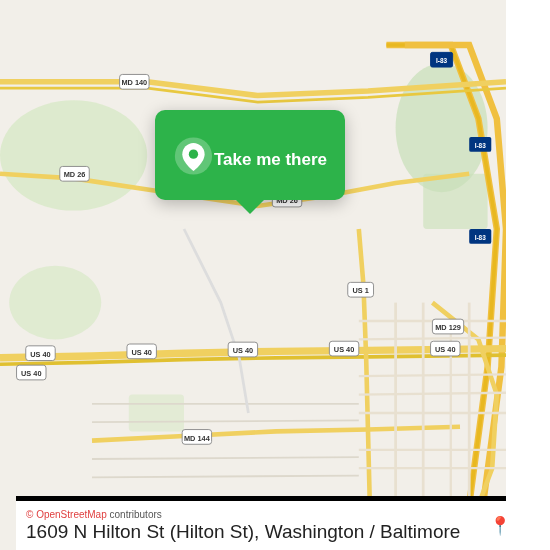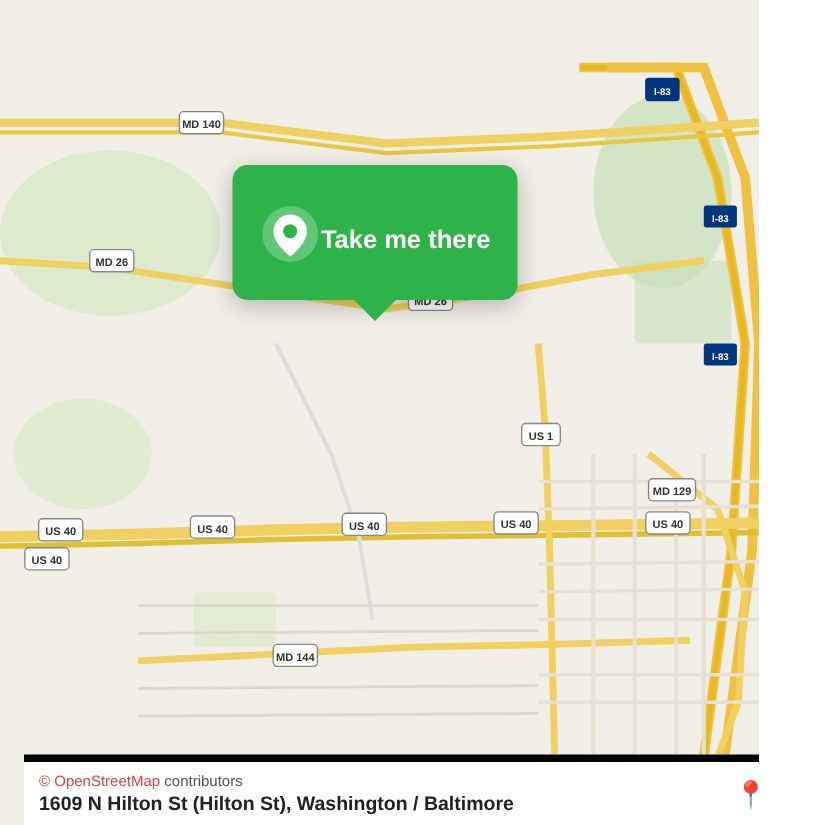--- a/index.html
+++ b/index.html
@@ -102,23 +102,23 @@
       font-size: 10px;
       color: #555;
     }
 
     .osm-credit span.osm-link {
       color: #e04040;
       font-weight: 500;
     }
 
     .address-text {
-      font-size: 13px;
+      font-size: 19px;
       color: #222;
-      font-weight: 700;
+      font-weight: 400;
     }
 
     .moovit-logo {
       display: flex;
       align-items: center;
       gap: 4px;
       font-size: 20px;
       font-weight: 700;
       color: #333;
     }

